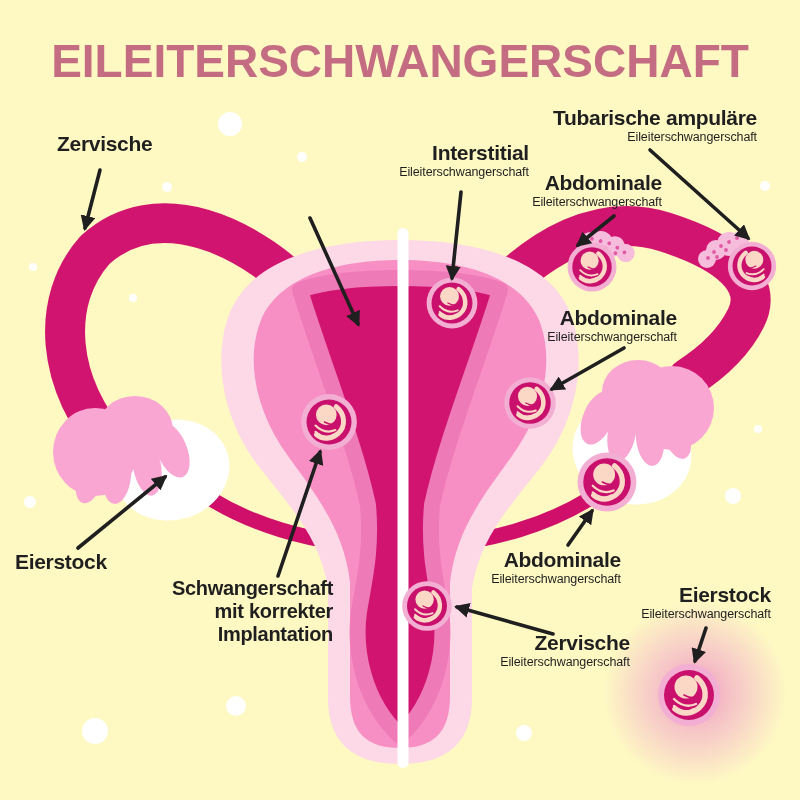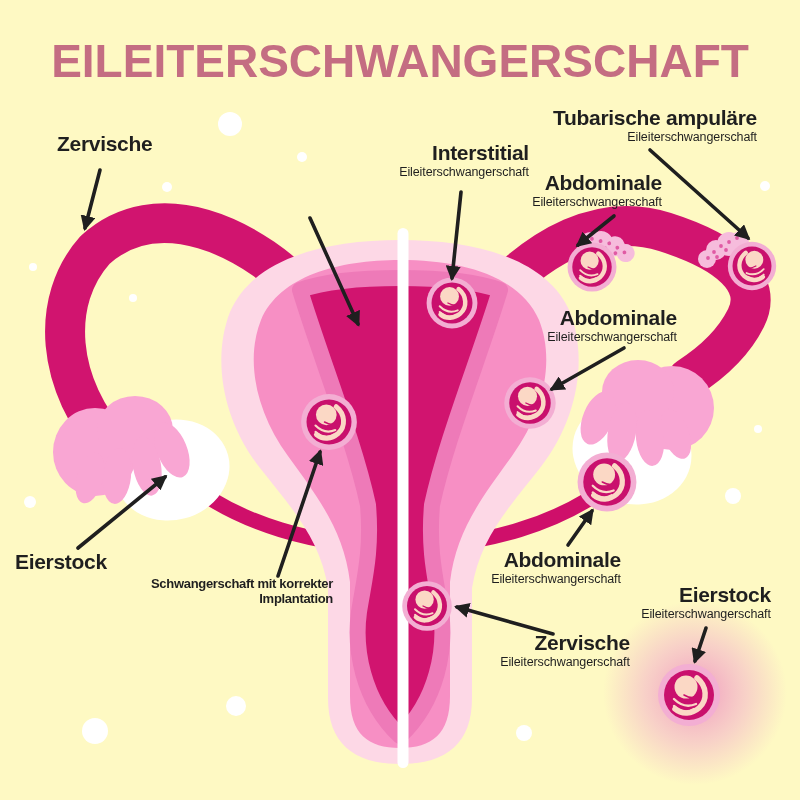--- a/index.html
+++ b/index.html
@@ -183,16 +183,16 @@
   <div class="lbl center" style="left:565px;top:632px">
     <span class="name">Zervische</span>
     <span class="sub">Eileiterschwangerschaft</span>
   </div>
 
   <div class="lbl" style="left:15px;top:551px">
     <span class="name">Eierstock</span>
   </div>
 
   <div class="lbl center wrap" style="left:238px;top:577px;width:190px;line-height:1.15">
-    <span class="name" style="white-space:normal;font-size:13px">Schwangerschaft mit korrekter Implantation</span>
+    <span class="name" style="white-space:normal;font-size:20px">Schwangerschaft mit korrekter Implantation</span>
   </div>
 
 </div>
 
 </body></html>

